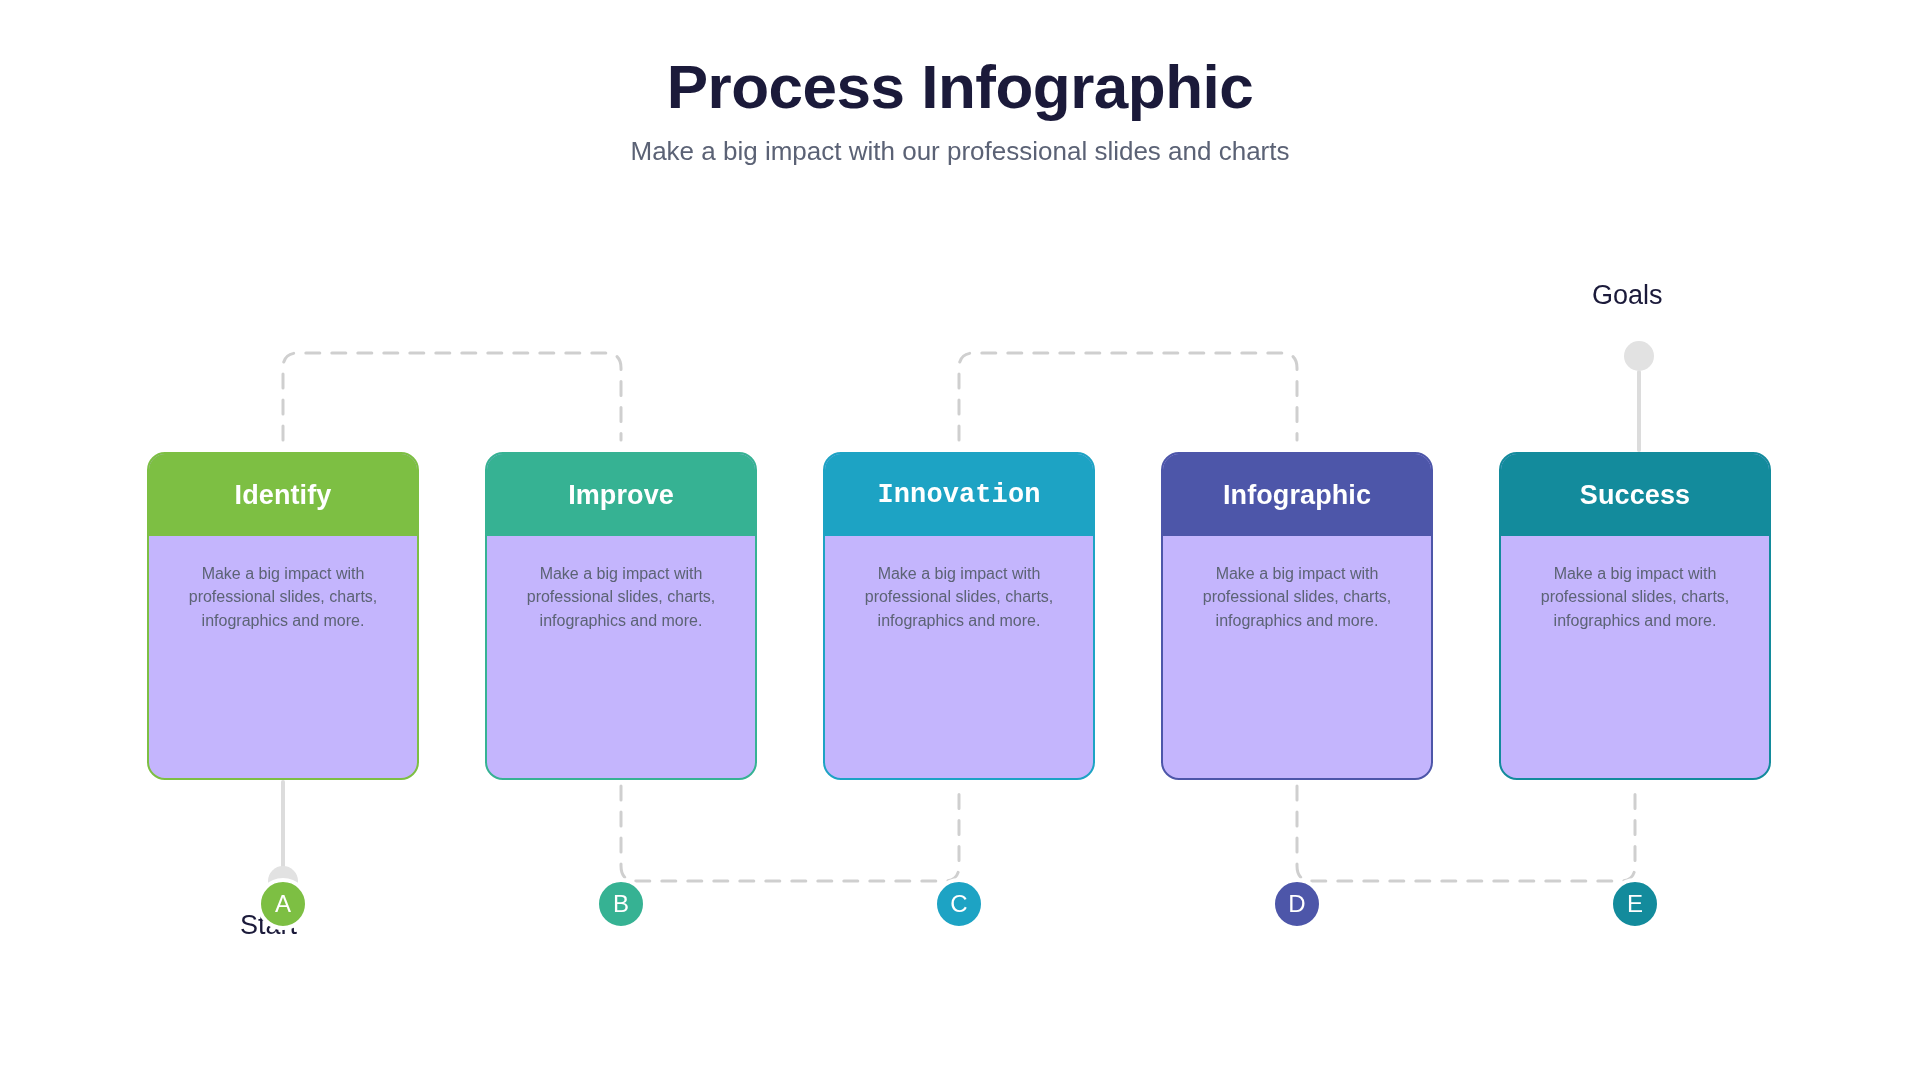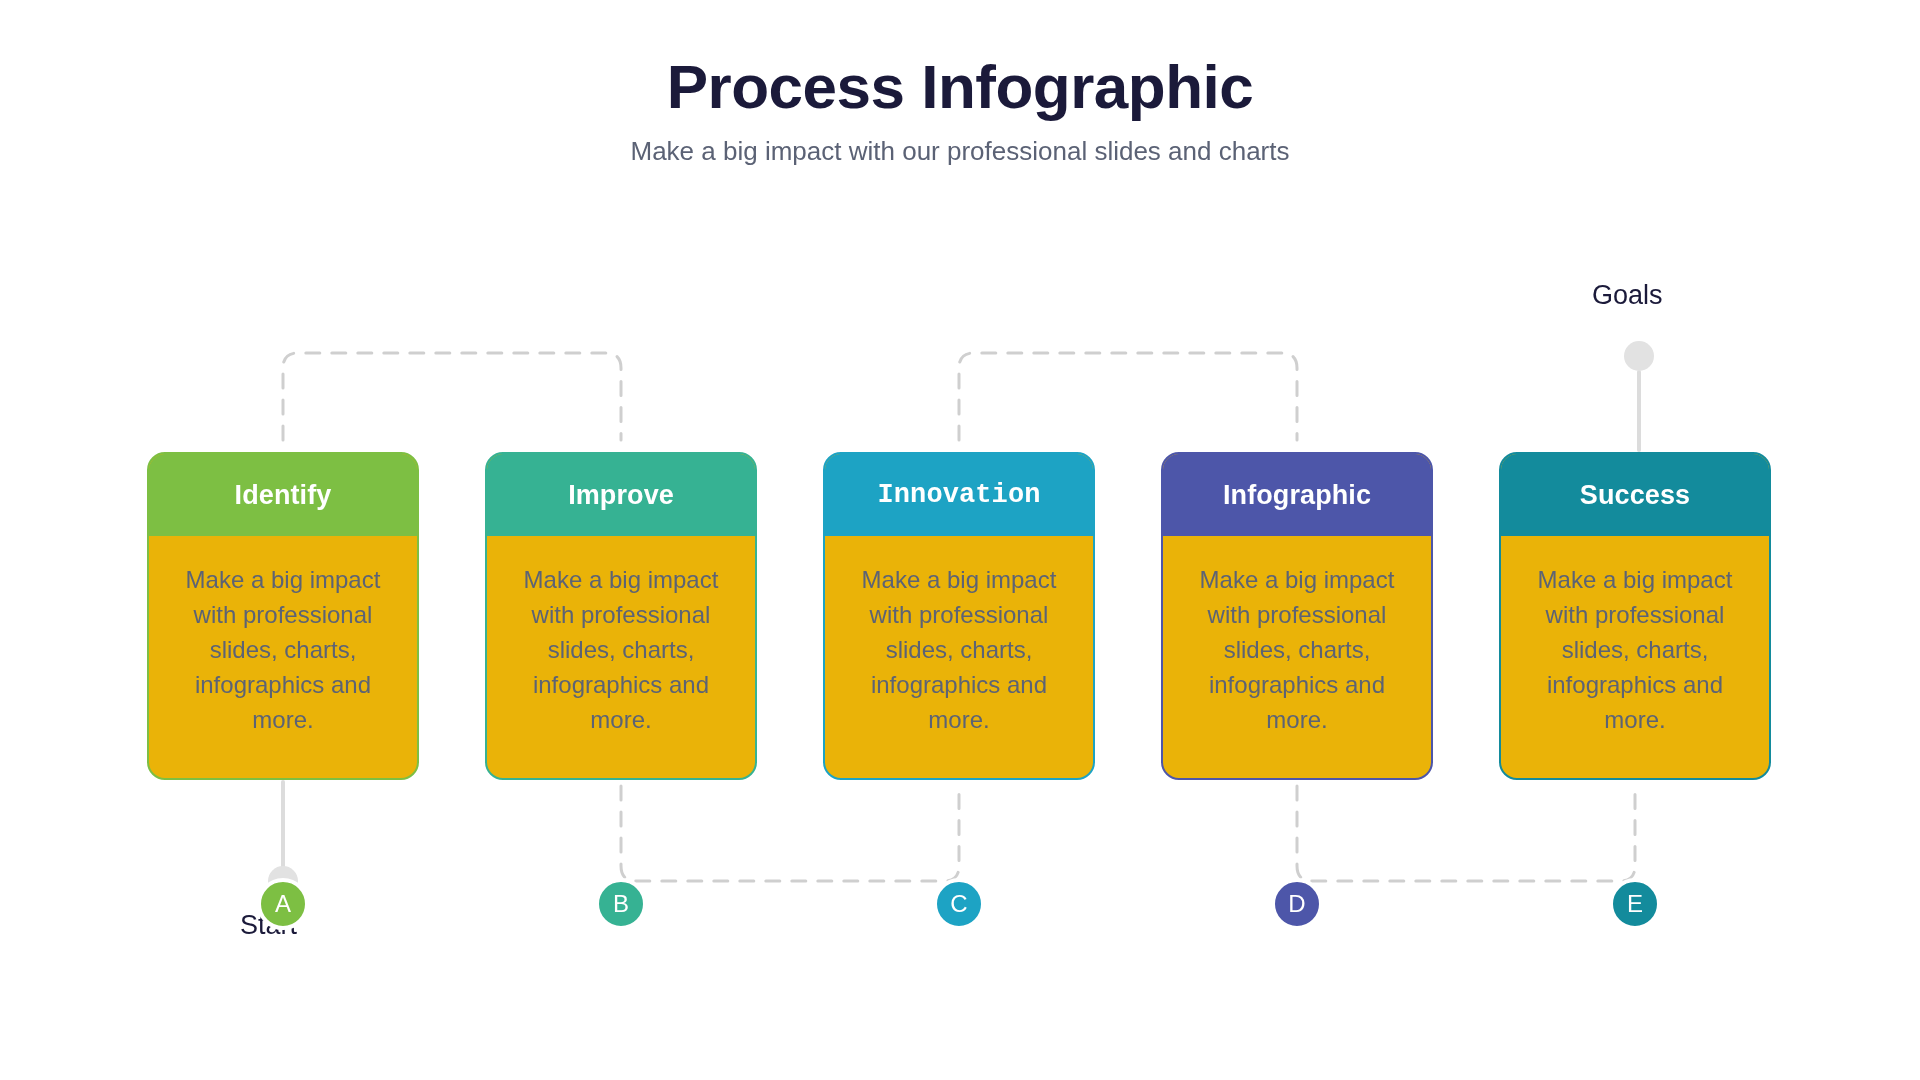--- a/index.html
+++ b/index.html
@@ -63,21 +63,21 @@
     width: 1920px;
     height: 330px;
   }
 
   .card {
     position: absolute;
     top: 0;
     width: 272px;
     height: 328px;
     border-radius: 18px;
-    background: #eab308;
+    background: #c4b5fd;
     border: 2px solid #cccccc;
     overflow: hidden;
   }
 
   .card-header {
     position: relative;
     height: 82px;
     display: flex;
     align-items: center;
     justify-content: center;
@@ -91,21 +91,21 @@
     white-space: nowrap;
     padding: 0 6px;
   }
 
   .card-body {
     padding: 26px 24px 0 24px;
     text-align: center;
   }
 
   .card-text {
-    font-size: 24px;
+    font-size: 16px;
     line-height: 1.46;
     color: #5c6375;
   }
 
   
   .badge {
     position: absolute;
     width: 52px;
     height: 52px;
     border-radius: 50%;

